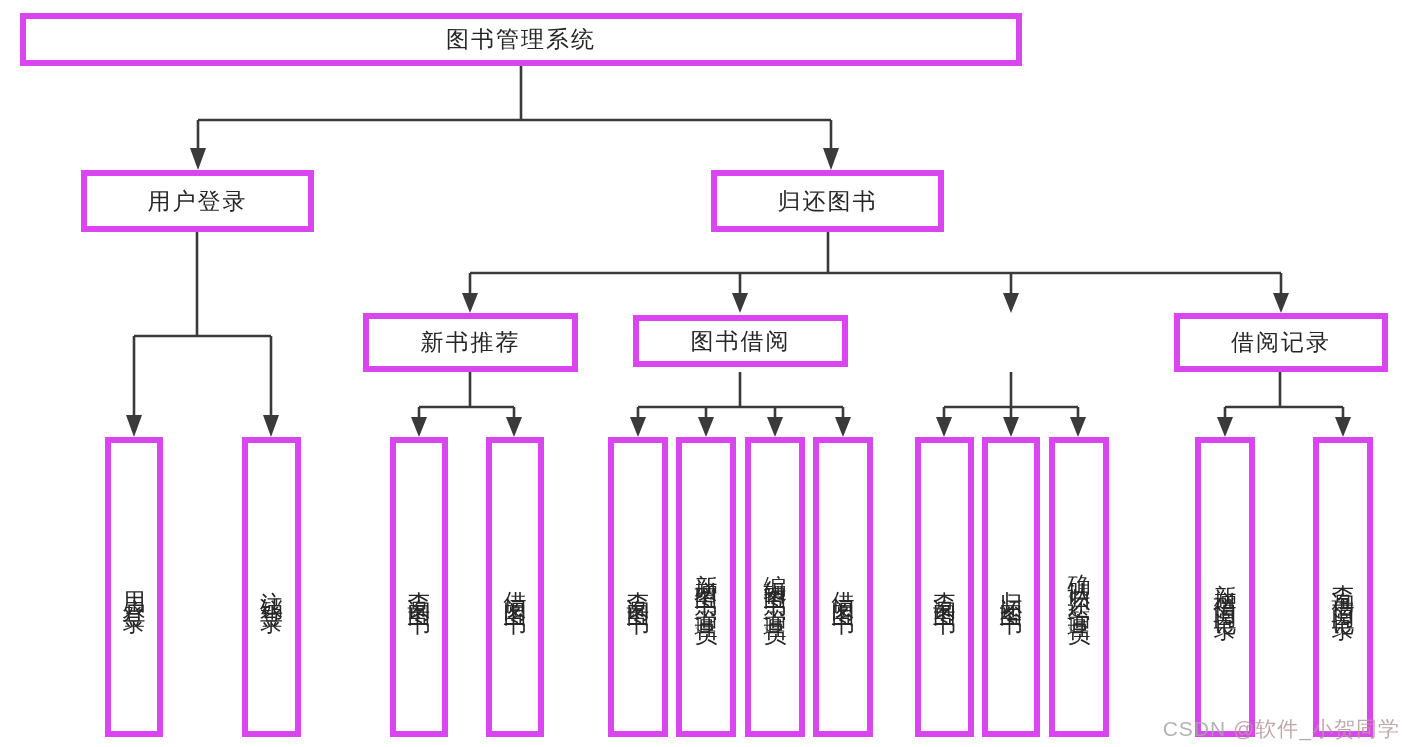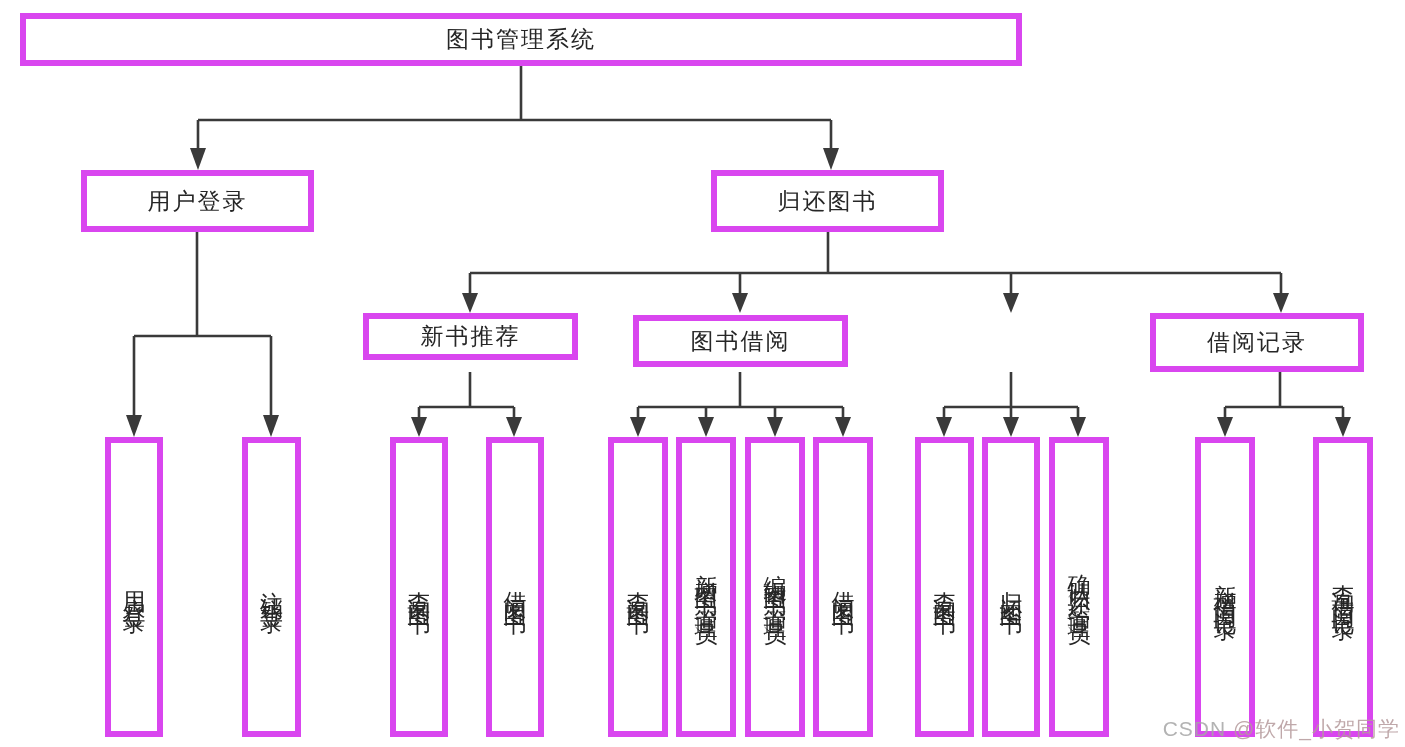--- a/index.html
+++ b/index.html
@@ -70,27 +70,27 @@
     <span>图书管理系统</span>
   </div>
 
   <div class="box h" style="left:81px;top:170px;width:233px;height:62px">
     <span>用户登录</span>
   </div>
   <div class="box h" style="left:711px;top:170px;width:233px;height:62px">
     <span>归还图书</span>
   </div>
 
-  <div class="box h" style="left:363px;top:313px;width:215px;height:47px">
+  <div class="box h" style="left:363px;top:313px;width:215px;height:59px">
     <span>新书推荐</span>
   </div>
   <div class="box h" style="left:633px;top:315px;width:215px;height:52px">
     <span>图书借阅</span>
   </div>
-  <div class="box h" style="left:1150px;top:313px;width:214px;height:59px">
+  <div class="box h" style="left:1174px;top:313px;width:214px;height:59px">
     <span>借阅记录</span>
   </div>
 
   <div class="box v" style="left:105px;top:437px;width:58px;height:300px">
     <span class="vtext">用户登录</span>
   </div>
   <div class="box v" style="left:242px;top:437px;width:59px;height:300px">
     <span class="vtext">注销登录</span>
   </div>
 

